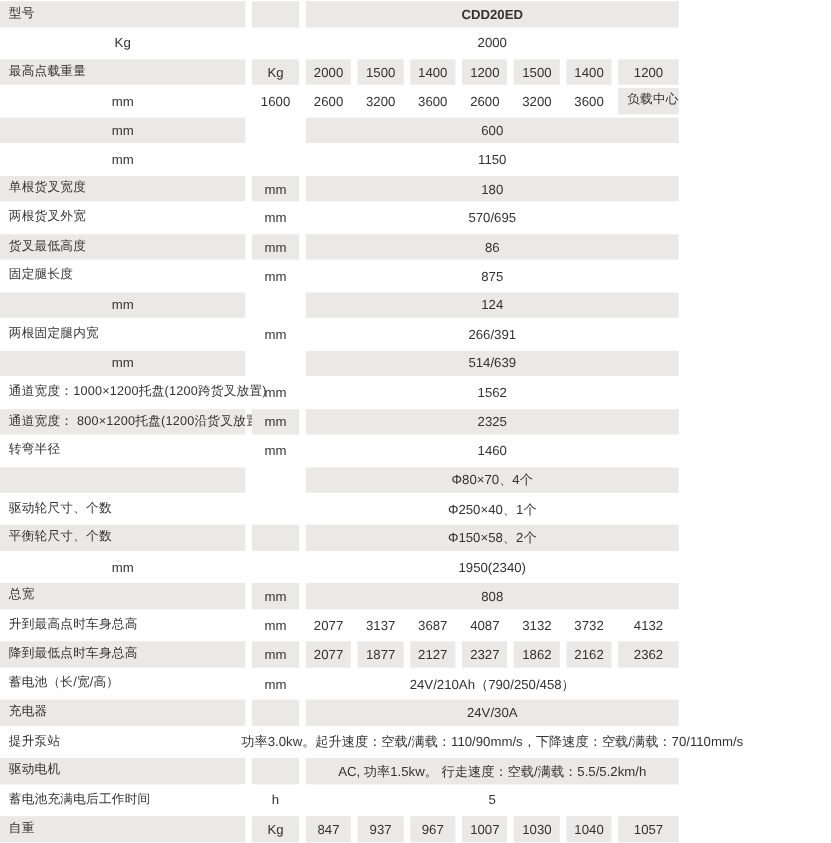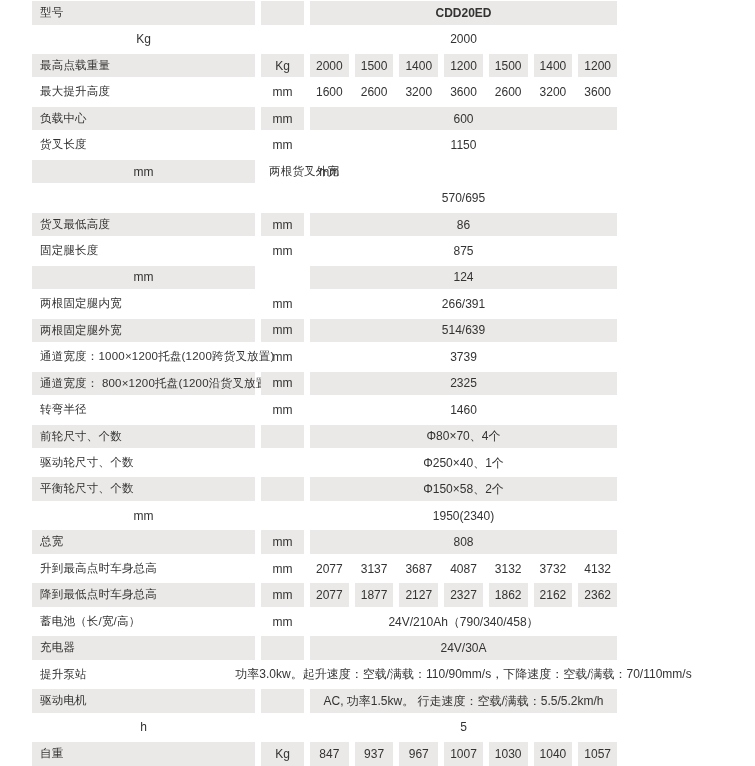--- a/index.html
+++ b/index.html
@@ -11,21 +11,20 @@
   }
   .spec-table {
     box-sizing: border-box;
     width: 617px;
     display: grid;
     grid-template-columns: 223px 43px repeat(7, 1fr);
     column-gap: 6px;
     row-gap: 2.98px;
     padding-top: 1px;
     grid-auto-rows: 23.5px;
-    padding-left: 32px;
   }
   .cell {
     display: flex;
     align-items: center;
     justify-content: center;
     font-size: 12px;
     color: #333333;
     white-space: nowrap;
     overflow: visible;
     line-height: 1;
@@ -51,63 +50,61 @@
     <div class="cell value merged">2000</div>
     <div class="cell label grey">最高点载重量</div>
     <div class="cell unit grey">Kg</div>
     <div class="cell value grey">2000</div>
     <div class="cell value grey">1500</div>
     <div class="cell value grey">1400</div>
     <div class="cell value grey">1200</div>
     <div class="cell value grey">1500</div>
     <div class="cell value grey">1400</div>
     <div class="cell value grey">1200</div>
-    <div class="cell label">最大提升高度</div>
     <div class="cell unit">mm</div>
     <div class="cell value">1600</div>
     <div class="cell value">2600</div>
     <div class="cell value">3200</div>
     <div class="cell value">3600</div>
     <div class="cell value">2600</div>
     <div class="cell value">3200</div>
     <div class="cell value">3600</div>
     <div class="cell label grey">负载中心</div>
     <div class="cell unit grey">mm</div>
     <div class="cell value merged grey">600</div>
-    <div class="cell label">货叉长度</div>
     <div class="cell unit">mm</div>
     <div class="cell value merged">1150</div>
+    <div class="cell label grey">单根货叉宽度</div>
     <div class="cell unit grey">mm</div>
+    <div class="cell value merged grey">180</div>
     <div class="cell label">两根货叉外宽</div>
     <div class="cell unit">mm</div>
     <div class="cell value merged">570/695</div>
     <div class="cell label grey">货叉最低高度</div>
     <div class="cell unit grey">mm</div>
     <div class="cell value merged grey">86</div>
     <div class="cell label">固定腿长度</div>
     <div class="cell unit">mm</div>
     <div class="cell value merged">875</div>
     <div class="cell unit grey">mm</div>
     <div class="cell value merged grey">124</div>
     <div class="cell label">两根固定腿内宽</div>
     <div class="cell unit">mm</div>
     <div class="cell value merged">266/391</div>
-    <div class="cell label grey">两根固定腿外宽</div>
     <div class="cell unit grey">mm</div>
     <div class="cell value merged grey">514/639</div>
     <div class="cell label">通道宽度：1000×1200托盘(1200跨货叉放置)</div>
     <div class="cell unit">mm</div>
-    <div class="cell value merged">3739</div>
+    <div class="cell value merged">1562</div>
     <div class="cell label grey">通道宽度： 800×1200托盘(1200沿货叉放置)</div>
     <div class="cell unit grey">mm</div>
     <div class="cell value merged grey">2325</div>
     <div class="cell label">转弯半径</div>
     <div class="cell unit">mm</div>
     <div class="cell value merged">1460</div>
-    <div class="cell label grey">前轮尺寸、个数</div>
     <div class="cell unit grey"></div>
     <div class="cell value merged grey">Φ80×70、4个</div>
     <div class="cell label">驱动轮尺寸、个数</div>
     <div class="cell unit"></div>
     <div class="cell value merged">Φ250×40、1个</div>
     <div class="cell label grey">平衡轮尺寸、个数</div>
     <div class="cell unit grey"></div>
     <div class="cell value merged grey">Φ150×58、2个</div>
     <div class="cell unit">mm</div>
     <div class="cell value merged">1950(2340)</div>
@@ -127,30 +124,31 @@
     <div class="cell unit grey">mm</div>
     <div class="cell value grey">2077</div>
     <div class="cell value grey">1877</div>
     <div class="cell value grey">2127</div>
     <div class="cell value grey">2327</div>
     <div class="cell value grey">1862</div>
     <div class="cell value grey">2162</div>
     <div class="cell value grey">2362</div>
     <div class="cell label">蓄电池（长/宽/高）</div>
     <div class="cell unit">mm</div>
-    <div class="cell value merged">24V/210Ah（790/340/458）</div>
+    <div class="cell value merged">24V/210Ah（790/250/458）</div>
     <div class="cell label grey">充电器</div>
     <div class="cell unit grey"></div>
     <div class="cell value merged grey">24V/30A</div>
     <div class="cell label">提升泵站</div>
     <div class="cell unit"></div>
     <div class="cell value merged">功率3.0kw。起升速度：空载/满载：110/90mm/s，下降速度：空载/满载：70/110mm/s</div>
     <div class="cell label grey">驱动电机</div>
     <div class="cell unit grey"></div>
     <div class="cell value merged grey">AC, 功率1.5kw。  行走速度：空载/满载：5.5/5.2km/h</div>
+    <div class="cell label">蓄电池充满电后工作时间</div>
     <div class="cell unit">h</div>
     <div class="cell value merged">5</div>
     <div class="cell label grey">自重</div>
     <div class="cell unit grey">Kg</div>
     <div class="cell value grey">847</div>
     <div class="cell value grey">937</div>
     <div class="cell value grey">967</div>
     <div class="cell value grey">1007</div>
     <div class="cell value grey">1030</div>
     <div class="cell value grey">1040</div>

